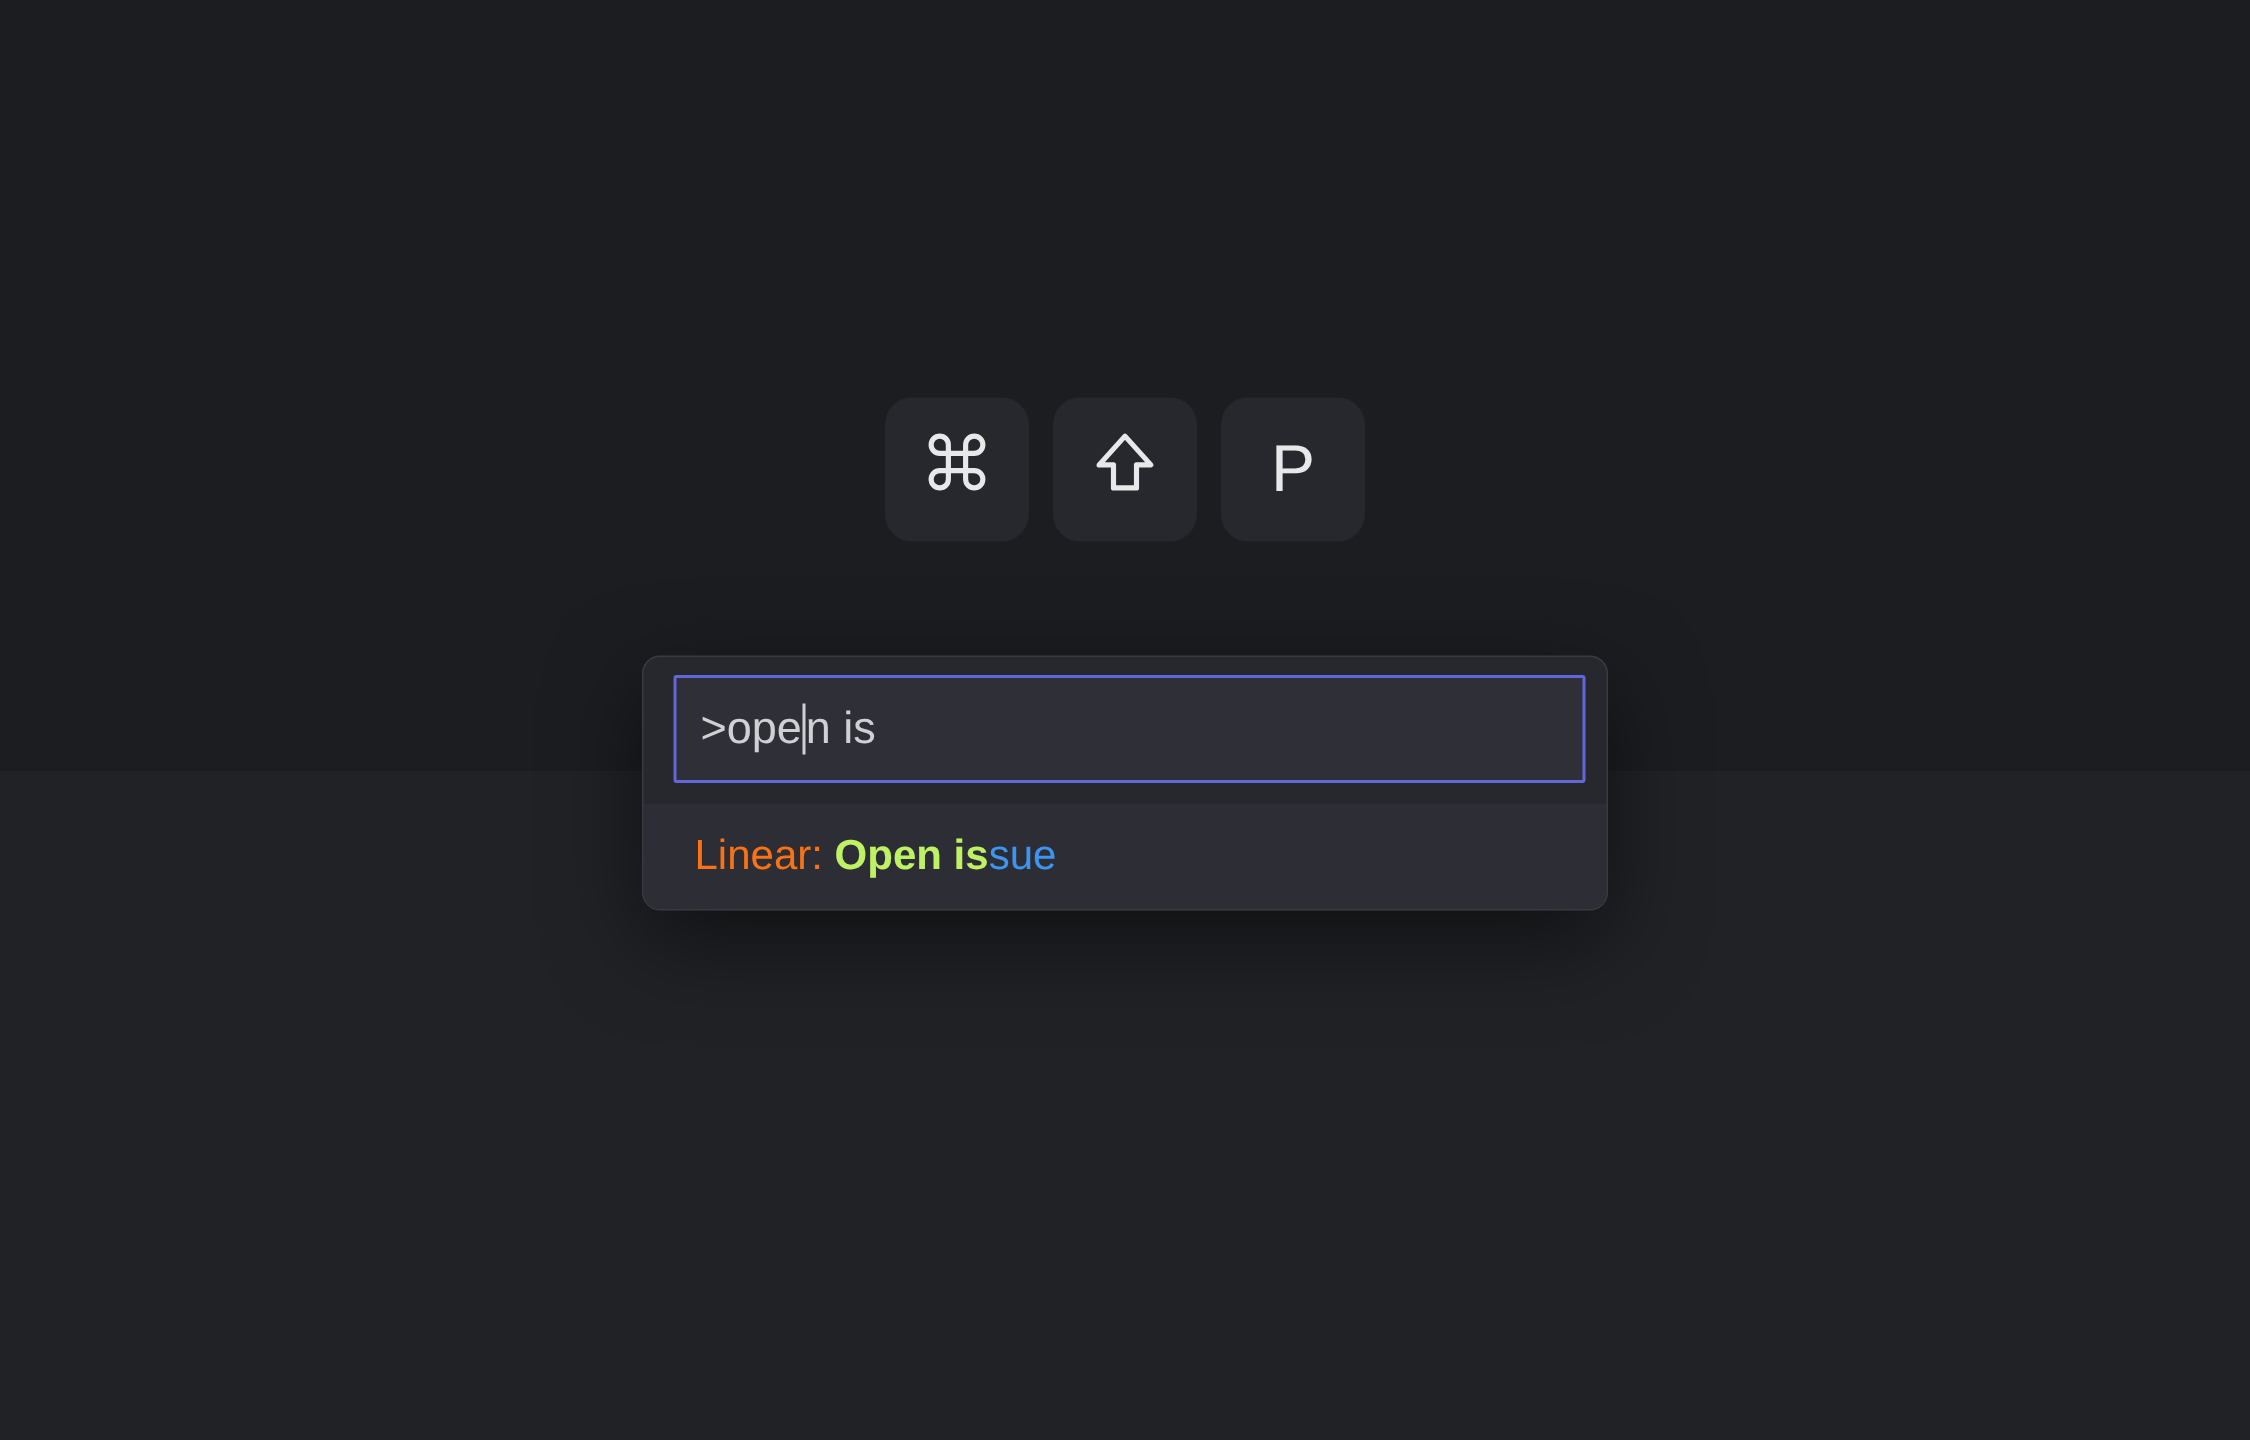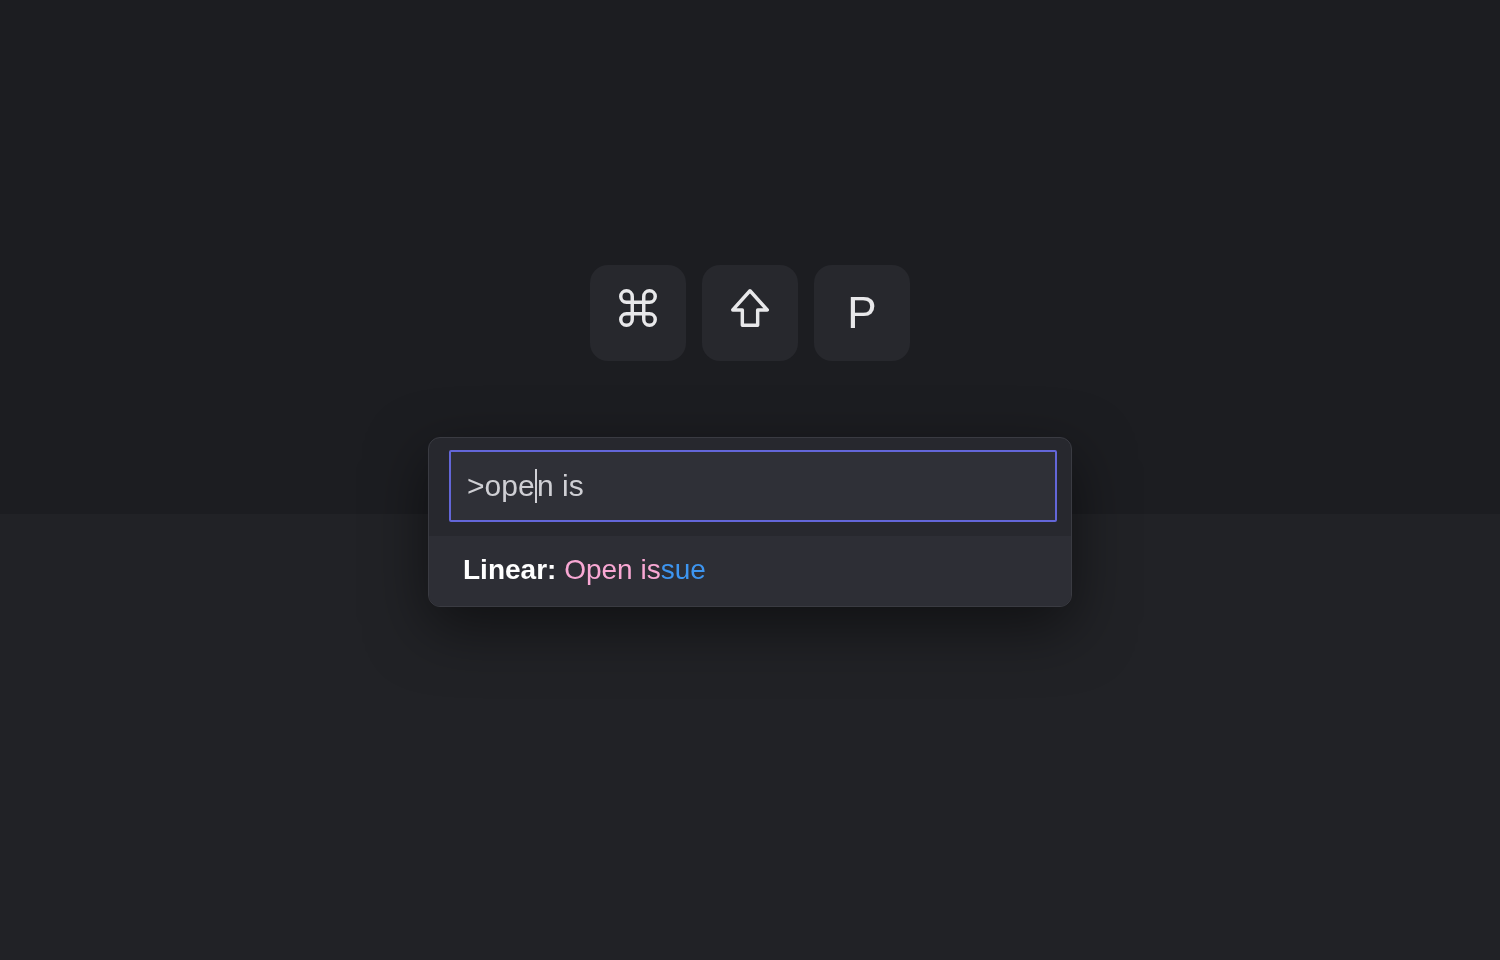--- a/index.html
+++ b/index.html
@@ -111,27 +111,26 @@
       background: #2d2e35;
     }
 
     .palette-result-item {
       padding: 18px 20px 20px 34px;
       font-size: 28px;
       cursor: pointer;
     }
 
     .result-prefix {
-      color: #ffffff;
-      font-weight: bold;
+      color: #f97316;
     }
 
     .result-match {
-      color: #f9a8d4;
-      font-weight: 400;
+      color: #bef264;
+      font-weight: 700;
     }
 
     .result-rest {
       color: #3d95f0;
       font-weight: 400;
       text-align: center;
     }
   </style>
 </head>
 <body>

